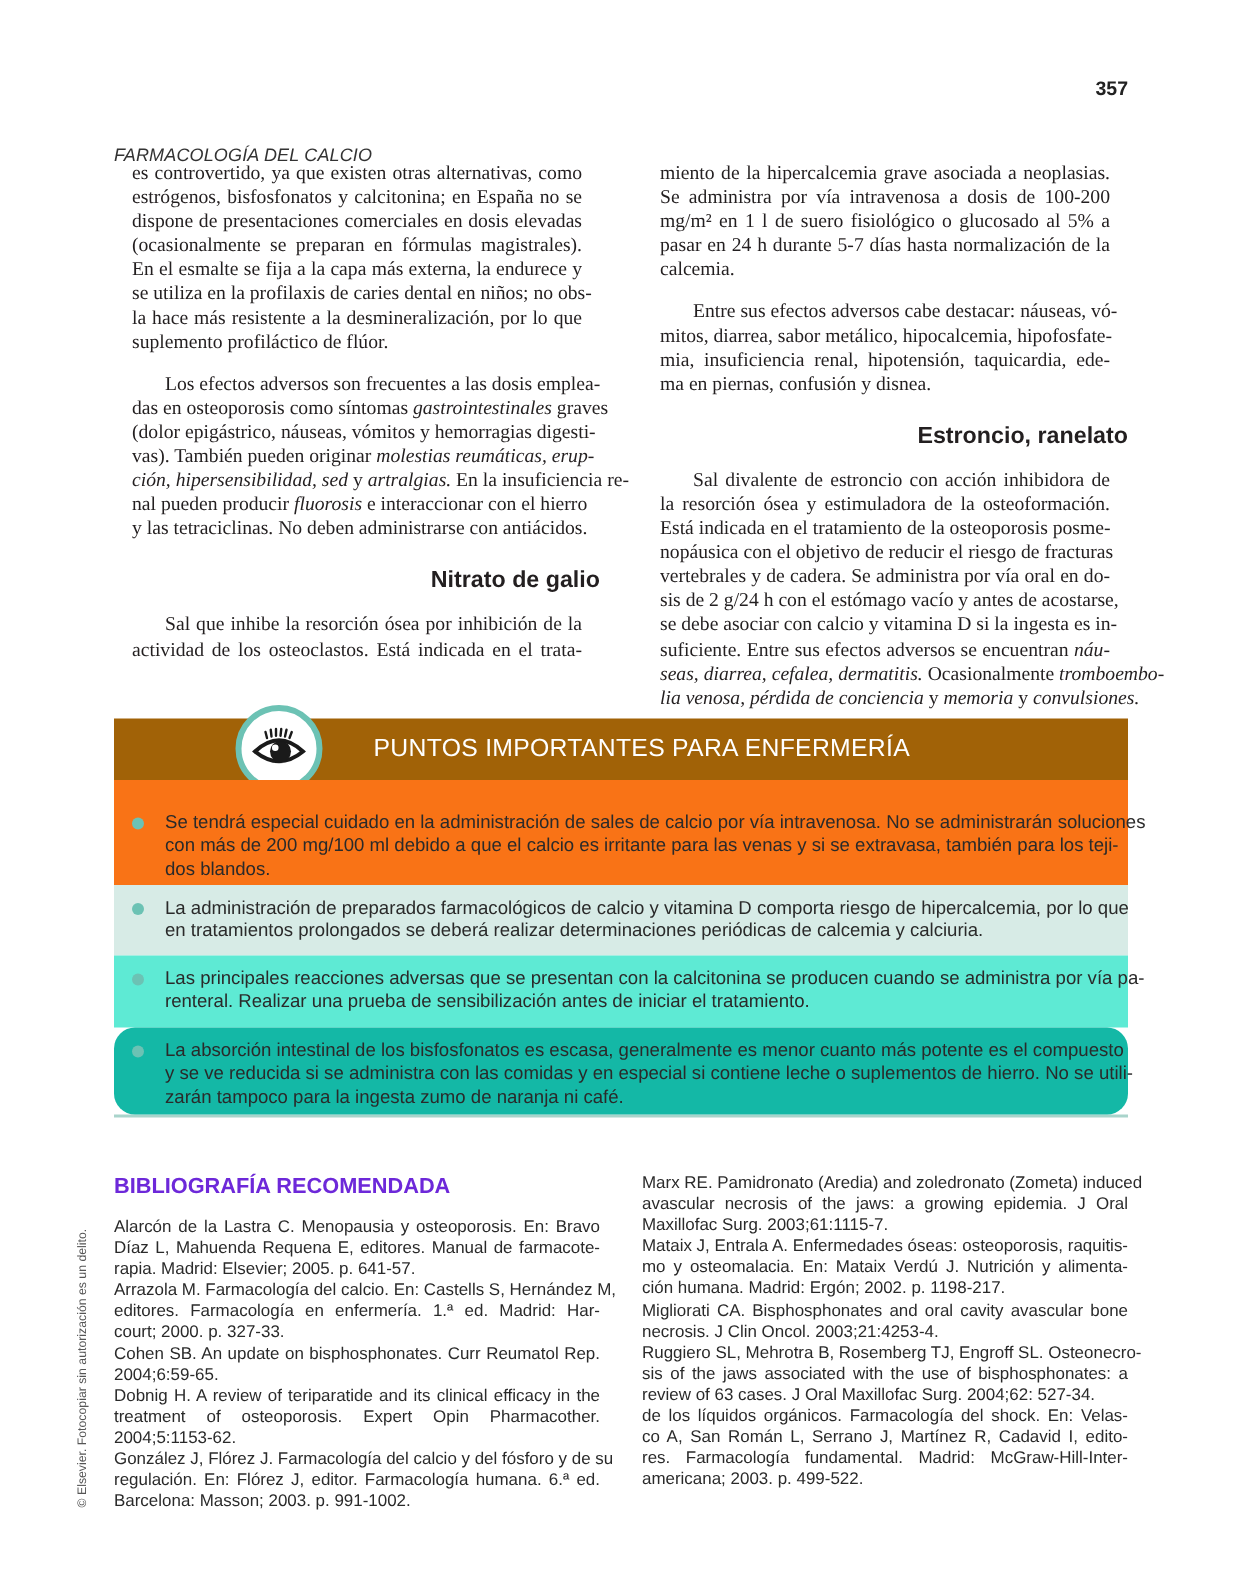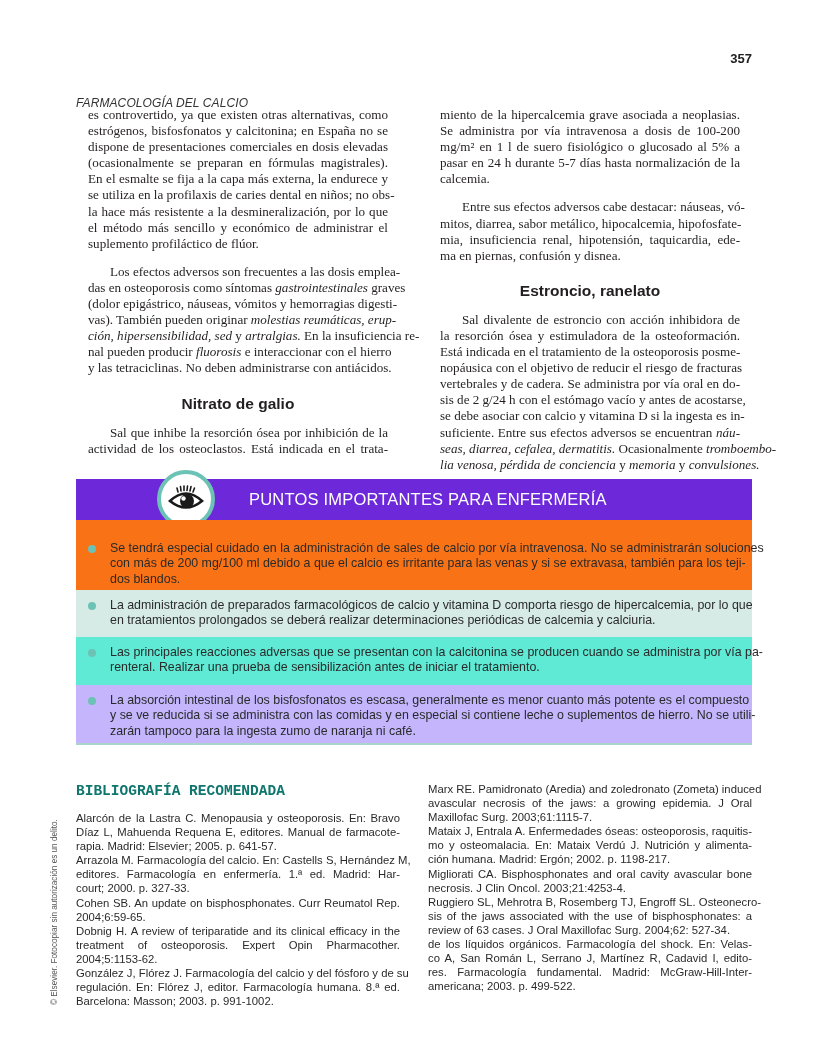--- a/index.html
+++ b/index.html
@@ -20,61 +20,61 @@
   .col { position: absolute; width: 324px; font-size: 13.1px; line-height: 16.1px; text-align: justify; }
   .col-left { left: 76px; top: 95px; }
   .col-right { left: 428px; top: 95px; }
   .col p { margin: 12px; hyphens: manual; }
   .col .ln { display: block; text-align: justify; text-align-last: justify; white-space: nowrap; }
   .col .ln.last { text-align-last: left; }
   .col em { font-style: italic; }
 
   .section-head {
     font-family: "Liberation Sans", sans-serif; font-size: 15.5px; color: #231f20;
-    margin: 18px 0 8px 0; line-height: 18px; text-align: center;
+    margin: 18px 0 8px 0; line-height: 18px; text-align: right;
   }
 
   
   .nursing {
     position: absolute; left: 76px; top: 479px; width: 676px;
     border-bottom: 2px solid #a9d4cb;
   }
   .nursing-banner {
-    height: 41px; background: #6d28d9; position: relative;
+    height: 41px; background: #a16207; position: relative;
   }
   .nursing-title {
     position: absolute; left: 173px; top: 11px;
     font-family: "Liberation Sans", sans-serif; font-size: 16.5px; color: #ffffff;
     letter-spacing: 0.2px;
   }
   .eye-badge {
     position: absolute; left: 81px; top: -9px; width: 58px; height: 58px;
     border-radius: 50%; background: #ffffff; border: 4px solid #6cc2b4;
     display: flex; align-items: center; justify-content: center;
   }
   .nursing-row {
     position: relative; padding: 0 14px 0 34px;
     font-family: "Liberation Sans", sans-serif; font-size: 12.4px; line-height: 15.4px; color: #2a2a2a;
   }
   .nursing-row .ln { display: block; white-space: nowrap; text-align: justify; text-align-last: justify; }
   .nursing-row .ln.last { text-align-last: left; }
   .nursing-row.r1 { background: #f97316; height: 70px; padding-top: 21px; }
   .nursing-row.r2 { background: #d7ebe6; height: 47px; padding-top: 8px; }
   .nursing-row.r3 { background: #5eead4; height: 48px; padding-top: 8px; }
-  .nursing-row.r4 { background: #c4b5fd; height: 58px; padding-top: 8px; }
+  .nursing-row.r4 { background: #14b8a6; height: 58px; padding-top: 8px; border-radius: 14px; }
   .bullet {
     position: absolute; left: 12px; width: 8px; height: 8px; border-radius: 50%; background: #6cc2b4;
   }
   .r1 .bullet { top: 25px; }
   .r2 .bullet, .r3 .bullet, .r4 .bullet { top: 12px; }
 
   
   .biblio-head {
     position: absolute; left: 76px; top: 783px;
-    font-family: Liberation Mono, monospace; font-weight: bold; font-size: 14.5px; color: #0f766e;
+    font-family: Liberation Sans, sans-serif; font-weight: bold; font-size: 14.5px; color: #6d28d9;
   }
   .bib-col { position: absolute; width: 324px; font-family: "Liberation Sans", sans-serif; font-size: 11.3px; line-height: 14.1px; color: #2a2a2a; }
   .bib-left { left: 76px; top: 811px; }
   .bib-right { left: 428px; top: 782px; }
   .ref { padding-left: 18px; text-indent: -18px; }
   .ref .ln { display: block; white-space: nowrap; text-align: justify; text-align-last: justify; }
   .ref .ln.last { text-align-last: left; }
 
   .side-note {
     position: absolute; left: 50px; top: 1005px;
@@ -91,21 +91,20 @@
 
 <div class="col col-left">
   <p>
     <span class="ln">es controvertido, ya que existen otras alternativas, como</span>
     <span class="ln">estrógenos, bisfosfonatos y calcitonina; en España no se</span>
     <span class="ln">dispone de presentaciones comerciales en dosis elevadas</span>
     <span class="ln">(ocasionalmente se preparan en fórmulas magistrales).</span>
     <span class="ln">En el esmalte se fija a la capa más externa, la endurece y</span>
     <span class="ln">se utiliza en la profilaxis de caries dental en niños; no obs-</span>
     <span class="ln">la hace más resistente a la desmineralización, por lo que</span>
-    <span class="ln">el método más sencillo y económico de administrar el</span>
     <span class="ln last">suplemento profiláctico de flúor.</span>
   </p>
   <p>
     <span class="ln" style="padding-left:22px">Los efectos adversos son frecuentes a las dosis emplea-</span>
     <span class="ln"><span>das en osteoporosis como síntomas </span><em>gastrointestinales</em><span> graves</span></span>
     <span class="ln">(dolor epigástrico, náuseas, vómitos y hemorragias digesti-</span>
     <span class="ln"><span>vas). También pueden originar </span><em>molestias reumáticas, erup-</em></span>
     <span class="ln"><em>ción, hipersensibilidad, sed</em><span> y </span><em>artralgias.</em><span> En la insuficiencia re-</span></span>
     <span class="ln"><span>nal pueden producir </span><em>fluorosis</em><span> e interaccionar con el hierro</span></span>
     <span class="ln last">y las tetraciclinas. No deben administrarse con antiácidos.</span>
@@ -207,21 +206,21 @@
     <span class="ln">Cohen SB. An update on bisphosphonates. Curr Reumatol Rep.</span>
     <span class="ln last">2004;6:59-65.</span>
   </div>
   <div class="ref">
     <span class="ln">Dobnig H. A review of teriparatide and its clinical efficacy in the</span>
     <span class="ln">treatment of osteoporosis. Expert Opin Pharmacother.</span>
     <span class="ln last">2004;5:1153-62.</span>
   </div>
   <div class="ref">
     <span class="ln">González J, Flórez J. Farmacología del calcio y del fósforo y de su</span>
-    <span class="ln">regulación. En: Flórez J, editor. Farmacología humana. 8.ª ed.</span>
+    <span class="ln">regulación. En: Flórez J, editor. Farmacología humana. 6.ª ed.</span>
     <span class="ln last">Barcelona: Masson; 2003. p. 991-1002.</span>
   </div>
 </div>
 
 <div class="bib-col bib-right">
   <div class="ref">
     <span class="ln">Marx RE. Pamidronato (Aredia) and zoledronato (Zometa) induced</span>
     <span class="ln">avascular necrosis of the jaws: a growing epidemia. J Oral</span>
     <span class="ln last">Maxillofac Surg. 2003;61:1115-7.</span>
   </div>

